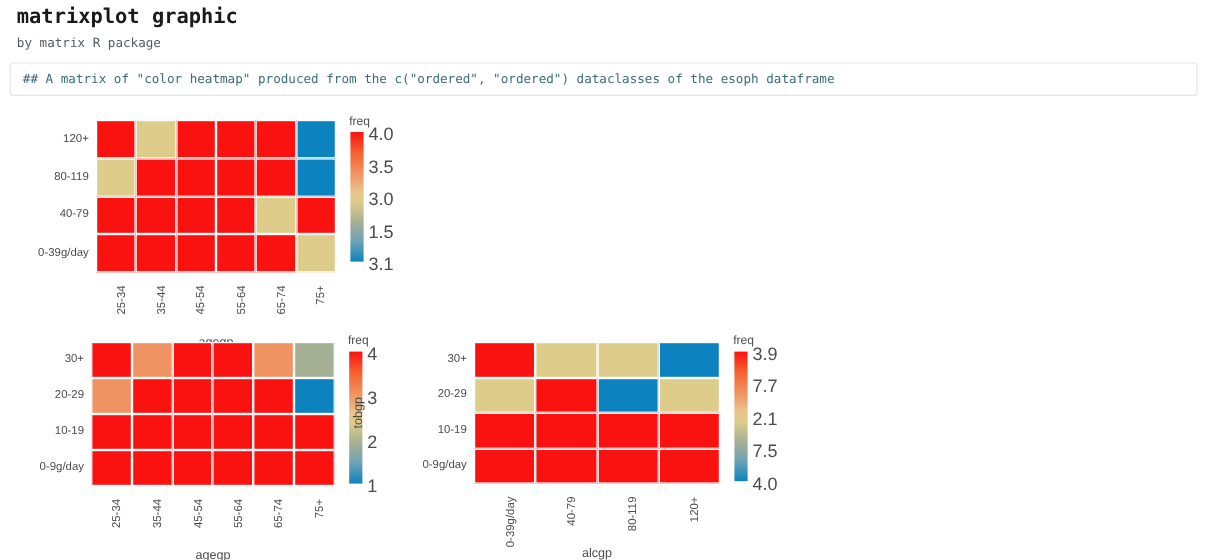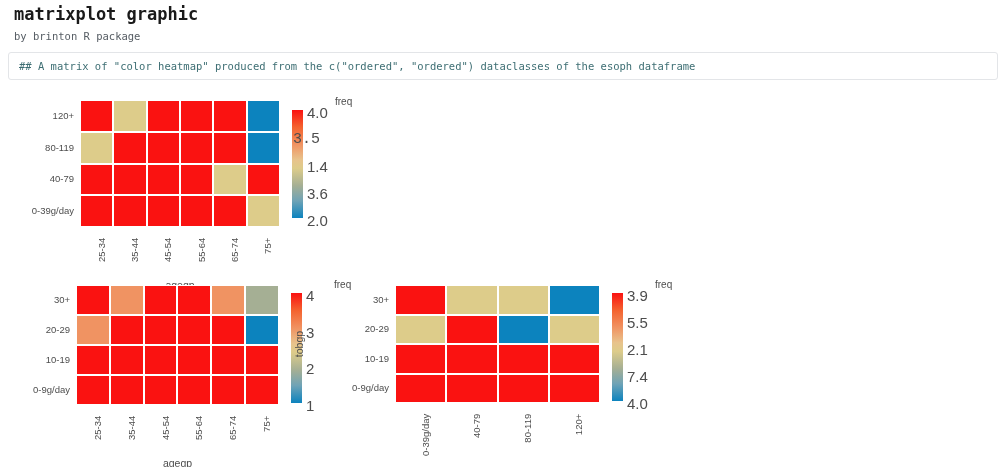--- a/index.html
+++ b/index.html
@@ -61,35 +61,35 @@
     font-size:10.5px; color:#4d4d4d;
   }
   .axis-title-y {
     position:absolute;
     font-size:10.5px; color:#4d4d4d;
     transform-origin:50% 50%;
     transform:rotate(-90deg);
     white-space:nowrap; text-align:center;
   }
   .legend-title {
-    position:absolute; font-size:10px; color:#4d4d4d;margin-left:44px;
+    position:absolute; font-size:10px; color:#4d4d4d;
   }
   .legend-bar {
     position:absolute; width:11px;
   }
   .legend-tick {
     position:absolute; font-size:15px; color:#4d4d4d;
     white-space:nowrap; line-height:1;
   }
 </style>
 </head>
 <body>
 
 <div class="page-title">matrixplot graphic</div>
-<div class="page-subtitle">by brinton R package</div>
+<div class="page-subtitle">by matrix R package</div>
 <div class="code-block">
   <span class="code-text">## A matrix of "color heatmap" produced from the c("ordered", "ordered") dataclasses of the esoph dataframe</span>
 </div>
 
 <div class="plot" id="plot-0" style="left:0px; top:92px; width:340px; height:185px;">
     <div class="panel" style="left: 80px; top: 8px; width: 200px; height: 127px; grid-template-columns: repeat(6, 1fr); grid-template-rows: repeat(4, 1fr);">
       <div class="cell" style="background: rgb(250, 18, 17);"></div>
       <div class="cell" style="background: rgb(221, 204, 138);"></div>
       <div class="cell" style="background: rgb(250, 18, 17);"></div>
       <div class="cell" style="background: rgb(250, 18, 17);"></div>
@@ -121,24 +121,24 @@
     <div class="xlab" style="left: 41.6667px; width: 60px; top: 141px;">25-34</div>
     <div class="xlab" style="left: 75px; width: 60px; top: 141px;">35-44</div>
     <div class="xlab" style="left: 108.333px; width: 60px; top: 141px;">45-54</div>
     <div class="xlab" style="left: 141.667px; width: 60px; top: 141px;">55-64</div>
     <div class="xlab" style="left: 175px; width: 60px; top: 141px;">65-74</div>
     <div class="xlab" style="left: 208.333px; width: 60px; top: 141px;">75+</div>
     <div class="axis-title-x" style="left: 80px; width: 200px; top: 187px;">agegp</div>
     <div class="legend-title" style="left: 291px; top: 4px;">freq</div>
     <div class="legend-bar" style="left: 292px; top: 18px; height: 108px; background: linear-gradient(rgb(250, 18, 17) 0%, rgb(244, 99, 47) 16%, rgb(240, 147, 98) 32%, rgb(232, 195, 140) 46%, rgb(221, 204, 138) 54%, rgb(165, 175, 148) 70%, rgb(111, 163, 182) 84%, rgb(12, 131, 190) 100%);"></div>
     <div class="legend-tick" style="left: 307px; top: 13px;">4.0</div>
-    <div class="legend-tick" style="left: 293px; top: 40px; font-family: Liberation Mono, monospace;">3.5</div>
-    <div class="legend-tick" style="left: 307px; top: 67px;">1.4</div>
-    <div class="legend-tick" style="left: 307px; top: 94px;">3.6</div>
-    <div class="legend-tick" style="left: 307px; top: 121px;">2.0</div>
+    <div class="legend-tick" style="left: 307px; top: 40px;">3.5</div>
+    <div class="legend-tick" style="left: 307px; top: 67px;">3.0</div>
+    <div class="legend-tick" style="left: 307px; top: 94px;">1.5</div>
+    <div class="legend-tick" style="left: 307px; top: 121px;">3.1</div>
   </div>
 
 <div class="plot" id="plot-1" style="left:0px; top:277px; width:340px; height:190px;">
     <div class="panel" style="left: 76px; top: 8px; width: 203px; height: 120px; grid-template-columns: repeat(6, 1fr); grid-template-rows: repeat(4, 1fr);">
       <div class="cell" style="background: rgb(250, 18, 17);"></div>
       <div class="cell" style="background: rgb(240, 147, 98);"></div>
       <div class="cell" style="background: rgb(250, 18, 17);"></div>
       <div class="cell" style="background: rgb(250, 18, 17);"></div>
       <div class="cell" style="background: rgb(240, 147, 98);"></div>
       <div class="cell" style="background: rgb(165, 175, 148);"></div>
@@ -200,21 +200,22 @@
       <div class="cell" style="background: rgb(250, 18, 17);"></div>
     </div>
     <div class="ylab" style="left: -13px; width: 72px; top: 17.75px;">30+</div>
     <div class="ylab" style="left: -13px; width: 72px; top: 47.25px;">20-29</div>
     <div class="ylab" style="left: -13px; width: 72px; top: 76.75px;">10-19</div>
     <div class="ylab" style="left: -13px; width: 72px; top: 106.25px;">0-9g/day</div>
     <div class="xlab" style="left: 35.625px; width: 60px; top: 132px;">0-39g/day</div>
     <div class="xlab" style="left: 86.875px; width: 60px; top: 132px;">40-79</div>
     <div class="xlab" style="left: 138.125px; width: 60px; top: 132px;">80-119</div>
     <div class="xlab" style="left: 189.375px; width: 60px; top: 132px;">120+</div>
+    <div class="axis-title-x" style="left: 65px; width: 205px; top: 178px;">alcgp</div>
     <div class="axis-title-y" style="width: 60px; left: -61px; top: 61px;">tobgp</div>
     <div class="legend-title" style="left: 281px; top: 2px;">freq</div>
     <div class="legend-bar" style="left: 282px; top: 16px; height: 108px; background: linear-gradient(rgb(250, 18, 17) 0%, rgb(244, 99, 47) 16%, rgb(240, 147, 98) 32%, rgb(232, 195, 140) 46%, rgb(221, 204, 138) 54%, rgb(165, 175, 148) 70%, rgb(111, 163, 182) 84%, rgb(12, 131, 190) 100%);"></div>
     <div class="legend-tick" style="left: 297px; top: 11px;">3.9</div>
-    <div class="legend-tick" style="left: 297px; top: 38px;">5.5</div>
+    <div class="legend-tick" style="left: 297px; top: 38px;">7.7</div>
     <div class="legend-tick" style="left: 297px; top: 65px;">2.1</div>
-    <div class="legend-tick" style="left: 297px; top: 92px;">7.4</div>
+    <div class="legend-tick" style="left: 297px; top: 92px;">7.5</div>
     <div class="legend-tick" style="left: 297px; top: 119px;">4.0</div>
   </div>
 
 </body></html>

